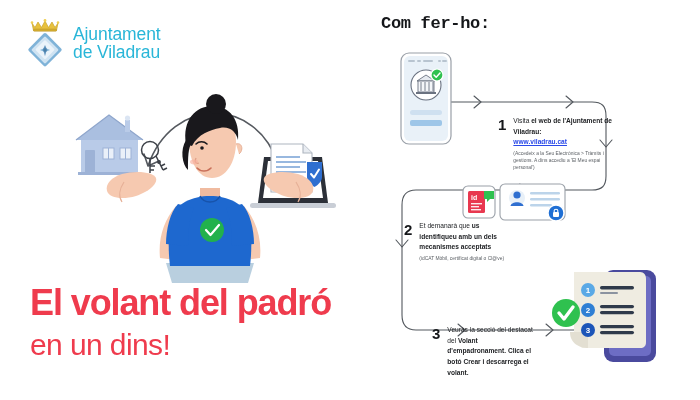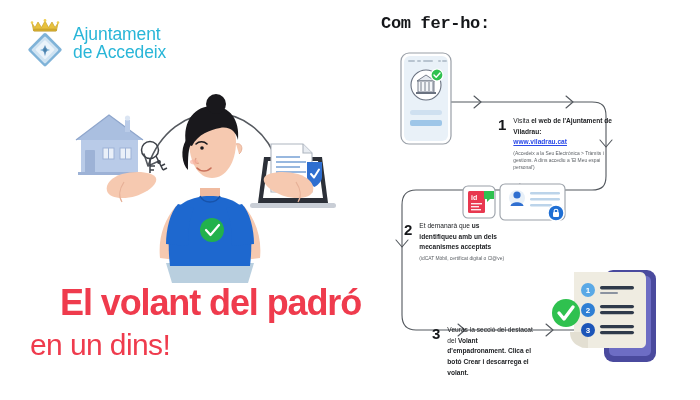--- a/index.html
+++ b/index.html
@@ -20,21 +20,21 @@
   .logo-text{display:flex;flex-direction:column;line-height:1.04;}
   .logo-text span{
     color:#29b6d8;font-size:17.5px;font-weight:400;letter-spacing:-0.1px;
     white-space:nowrap;
   }
 
   
   .title{position:absolute;left:30px;top:285px;}
   .title .l1{
     color:#ef3b4d;font-size:36px;font-weight:bold;letter-spacing:-1.1px;
-    line-height:1;white-space:nowrap;margin-left:30px;
+    line-height:1;white-space:nowrap;
   }
   .title .l2{
     color:#ef3b4d;font-size:30px;font-weight:400;letter-spacing:-0.6px;
     line-height:1;margin-top:9px;white-space:nowrap;
   }
 
   
   .illus{position:absolute;left:60px;top:78px;width:300px;height:205px;}
   .illus svg{display:block;}
 
@@ -82,21 +82,21 @@
         <rect x="30" y="2" width="39" height="39" rx="3" transform="rotate(45 30 2)" fill="#7fb3d8"></rect>
         <rect x="30" y="8" width="31" height="31" rx="2" transform="rotate(45 30 8)" fill="#cfe3f2"></rect>
         <rect x="30" y="14" width="22" height="22" rx="2" transform="rotate(45 30 14)" fill="#eaf3fa"></rect>
         <path d="M30 22 L33 29 L30 40 L27 29 Z" fill="#5f93bd"></path>
         <path d="M22 30 L30 27 L38 30 L30 33 Z" fill="#7fb3d8"></path>
         <circle cx="30" cy="30" r="3" fill="#4a7ea8"></circle>
       </svg>
     </div>
     <div class="logo-text">
       <span>Ajuntament</span>
-      <span>de Accedeix</span>
+      <span>de Viladrau</span>
     </div>
   </div>
 
   <div class="illus">
     <svg width="300" height="205" viewBox="0 0 300 205">
 
       <g fill="none" stroke="#55595f" stroke-width="1.6">
         <path d="M88 88 C112 18, 196 18, 218 86"></path>
         <path d="M88 88 L84 76 M88 88 L99 83" stroke-linecap="round"></path>
         <path d="M218 86 L207 81 M218 86 L222 74" stroke-linecap="round"></path>

